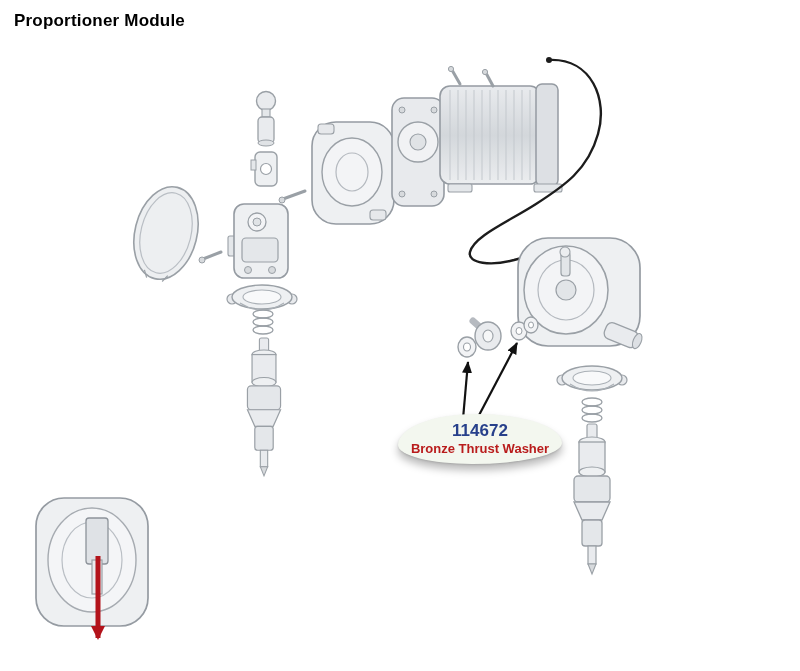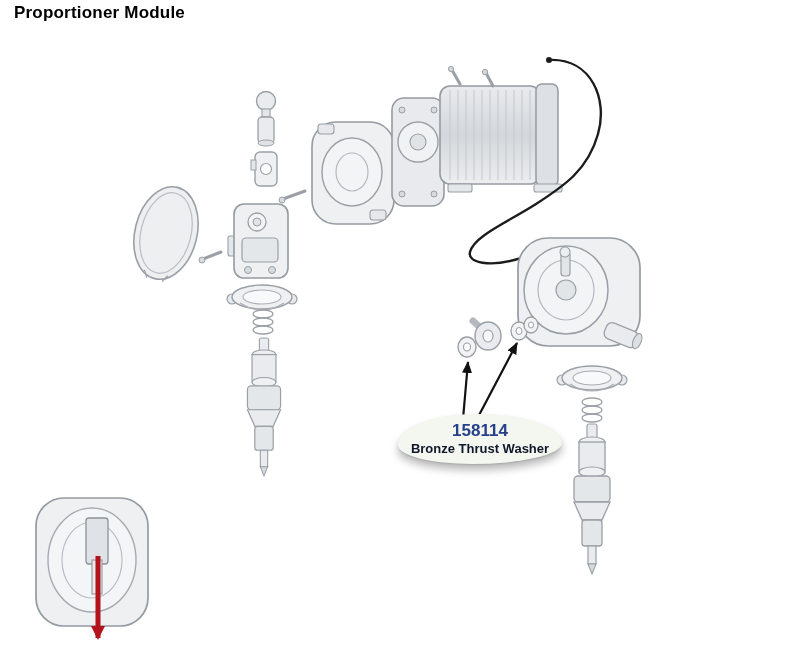--- a/index.html
+++ b/index.html
@@ -1,21 +1,21 @@
 <!DOCTYPE html>
 <html><head>
 <meta charset="utf-8">
 <style>
   html,body{margin:0;padding:0;background:#ffffff;}
   #stage{
     position:relative;width:800px;height:671px;background:#ffffff;
     font-family:"Liberation Sans", sans-serif;overflow:hidden;
   }
   .page-title{
-    position:absolute;left:14px;top:3px;
+    position:absolute;left:14px;top:11px;
     font-size:17px;font-weight:700;color:#000;letter-spacing:.2px;
   }
   .detail-label{
     position:absolute;left:22px;top:470px;
     font-size:12.5px;font-weight:700;color:#111;
   }
   #diagram-svg{position:absolute;left:0;top:0;}
   .callout{
     position:absolute;left:398px;top:414px;width:164px;
     text-align:center;padding:7px 6px 8px 6px;box-sizing:border-box;
@@ -225,18 +225,18 @@
       <rect x="86" y="518" width="22" height="46" rx="3" fill="#dfe2e6" stroke="#8d939a" stroke-width="1.3"></rect>
       <rect x="92" y="560" width="10" height="34" fill="#e9ebee" stroke="#9aa0a6" stroke-width="1.2"></rect>
     </g>
 
     <g>
       <line x1="98" y1="556" x2="98" y2="638" stroke="#b3131b" stroke-width="5" marker-end="url(#arrowRed)"></line>
     </g>
   </svg>
 
   <div class="callout" style="background: rgb(243, 247, 239);">
-    <div class="part-number" style="color: rgb(39, 64, 139);">158114</div>
-    <div class="part-name" style="color: #0f172a;">Bronze Thrust Washer</div>
+    <div class="part-number" style="color: rgb(39, 64, 139);">114672</div>
+    <div class="part-name" style="color: #b91c1c;">Bronze Thrust Washer</div>
   </div>
 
 
 </div>
 
 </body></html>

